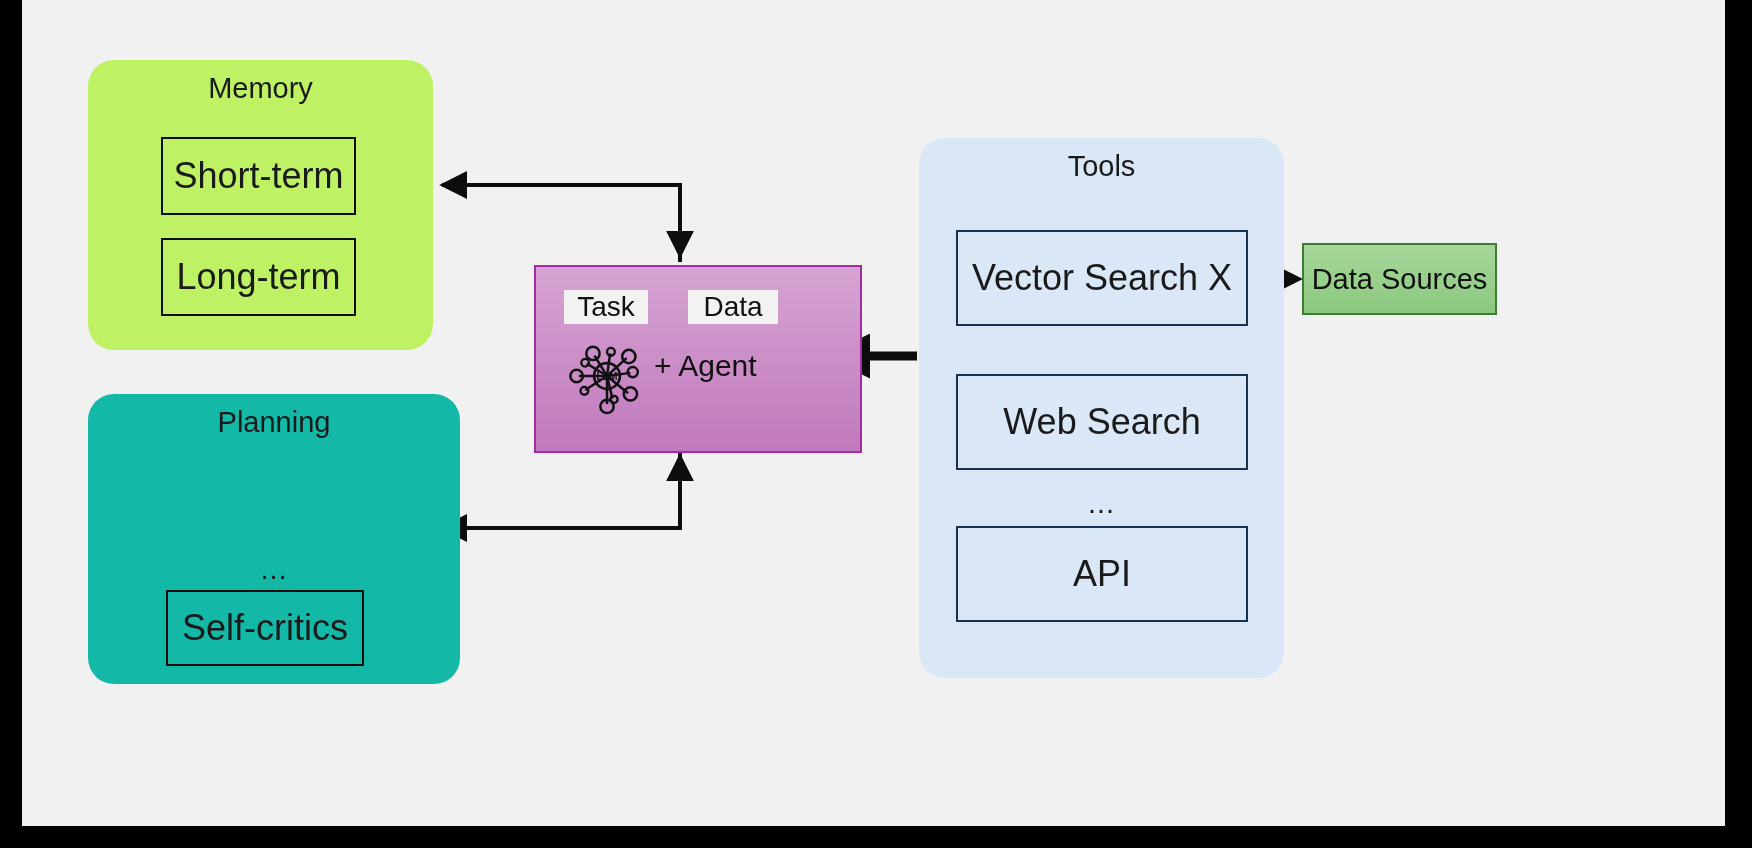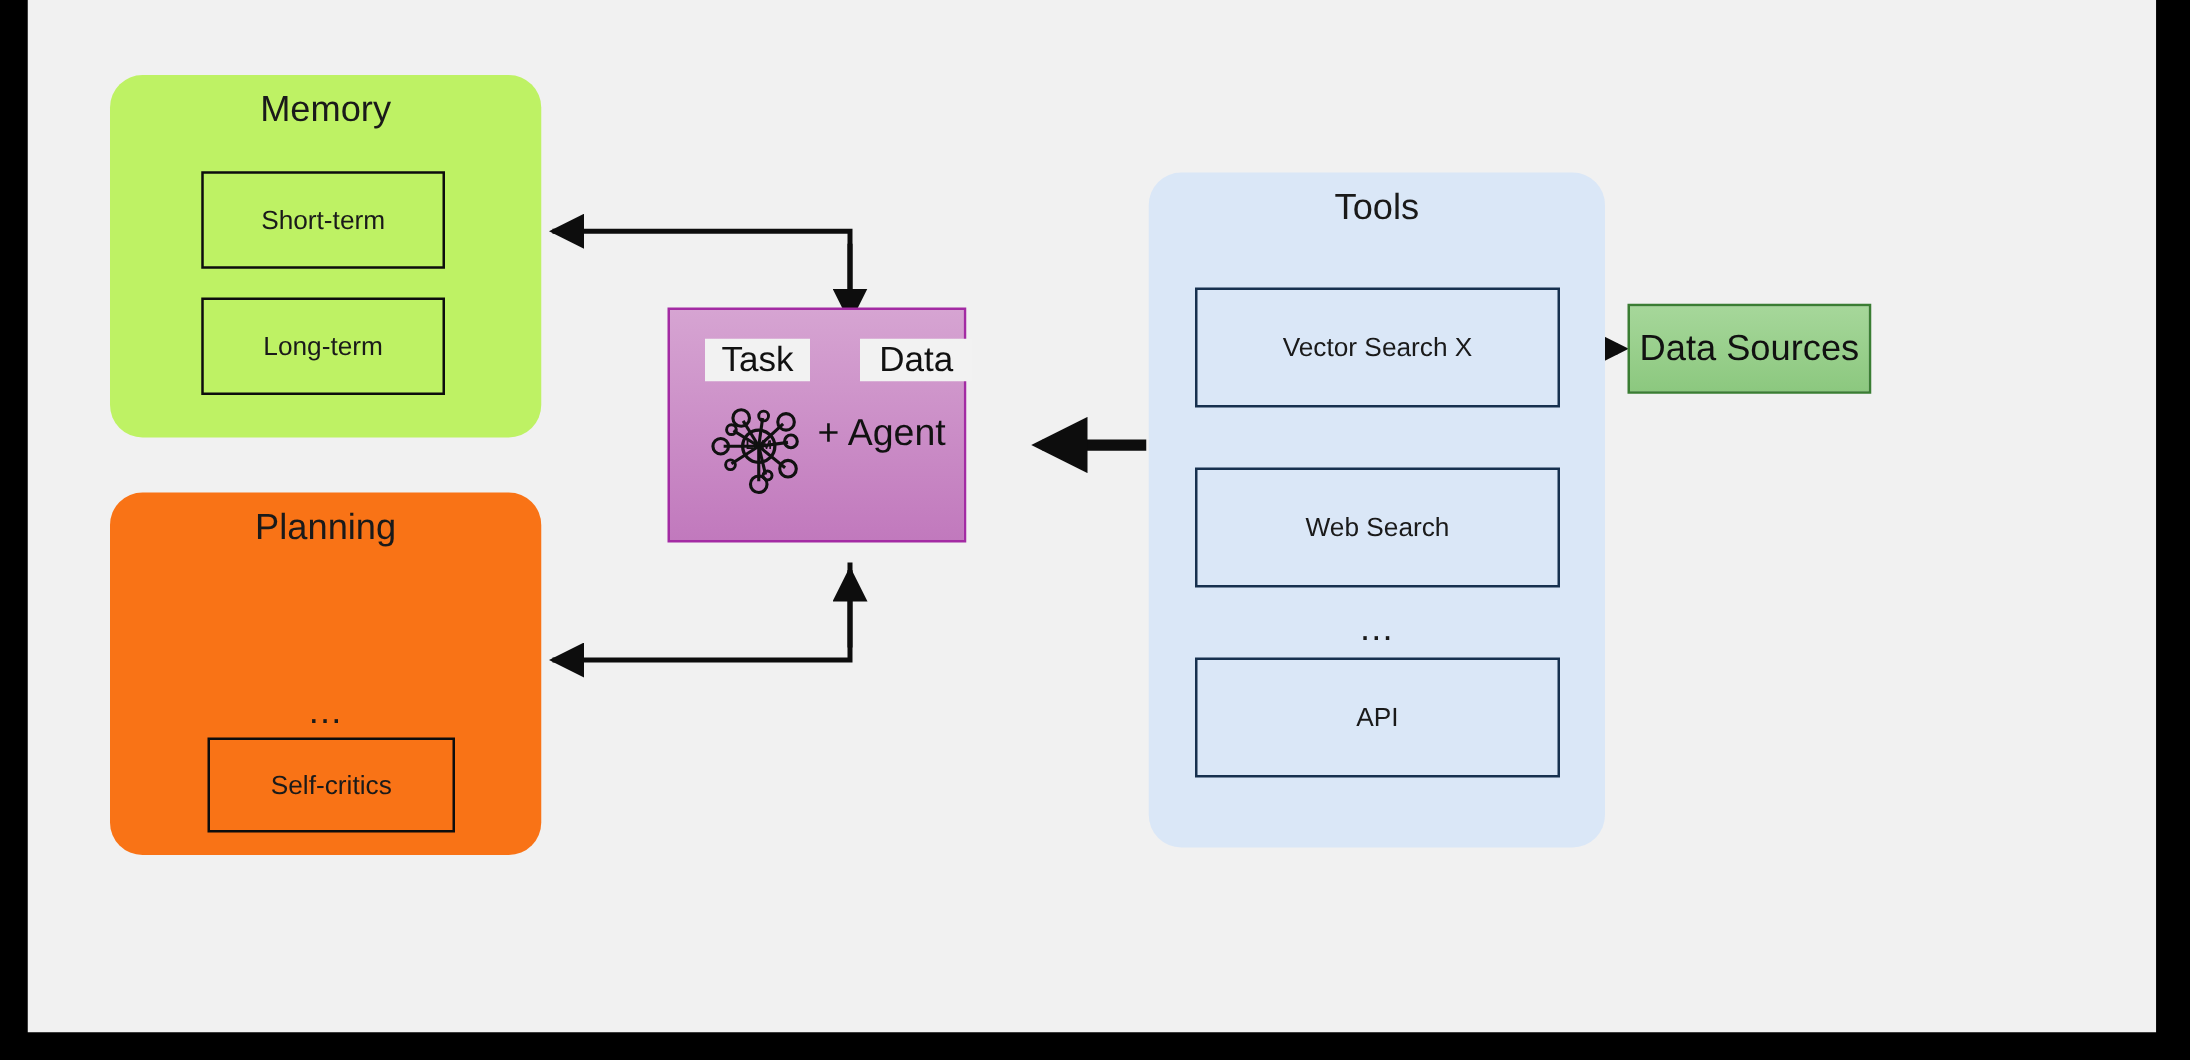--- a/index.html
+++ b/index.html
@@ -44,21 +44,21 @@
 
   
   .item-box {
     position: absolute;
     box-sizing: border-box;
     display: flex;
     align-items: center;
     justify-content: center;
     background: transparent;
     color: #1a1a1a;
-    font-size: 21px;
+    font-size: 36px;
     line-height: 1;
     white-space: nowrap;
   }
   .item-box.dark-outline { border: 2.5px solid #0d0d0d; }
   .item-box.navy-outline { border: 2.5px solid #17314f; }
 
   .ellipsis {
     position: absolute;
     left: 0;
     right: 0;
@@ -73,22 +73,22 @@
   #memory-panel {
     left: 66px;  top: 60px;  width: 345px;  height: 290px;
     background: #bef264;
   }
   #memory-title { top: 11px; }
   #memory-item-0 { left: 73px; top: 77px;  width: 195px; height: 78px; }
   #memory-item-1 { left: 73px; top: 178px; width: 195px; height: 78px; }
 
   
   #planning-panel {
-    left: 66px;  top: 394px;  width: 345px;  height: 290px;
-    background: #f97316;
+    left: 66px;  top: 394px;  width: 372px;  height: 290px;
+    background: #14b8a6;
   }
   #planning-title { top: 11px; }
   #planning-item-0 { left: 78px; top: 76px;  width: 198px; height: 76px; }
   #planning-ellipsis { top: 165px; }
   #planning-item-1 { left: 78px; top: 196px; width: 198px; height: 76px; }
 
   
   #tools-panel {
     left: 897px;  top: 138px;  width: 365px;  height: 540px;
     background: #dae7f7;
@@ -110,21 +110,21 @@
     align-items: center;
     justify-content: center;
     color: #111111;
     font-size: 29px;
     white-space: nowrap;
   }
 
   
   #agent-box {
     position: absolute;
-    left: 512px;  top: 246px;  width: 239px;  height: 188px;
+    left: 512px;  top: 265px;  width: 328px;  height: 188px;
     box-sizing: border-box;
     border: 2.5px solid #a32ba3;
     background: linear-gradient(180deg, #d6a4d2 0%, #c179bd 100%);
   }
   .chip {
     position: absolute;
     background: #f2f2f2;
     color: #111111;
     font-size: 28px;
     line-height: 1;

